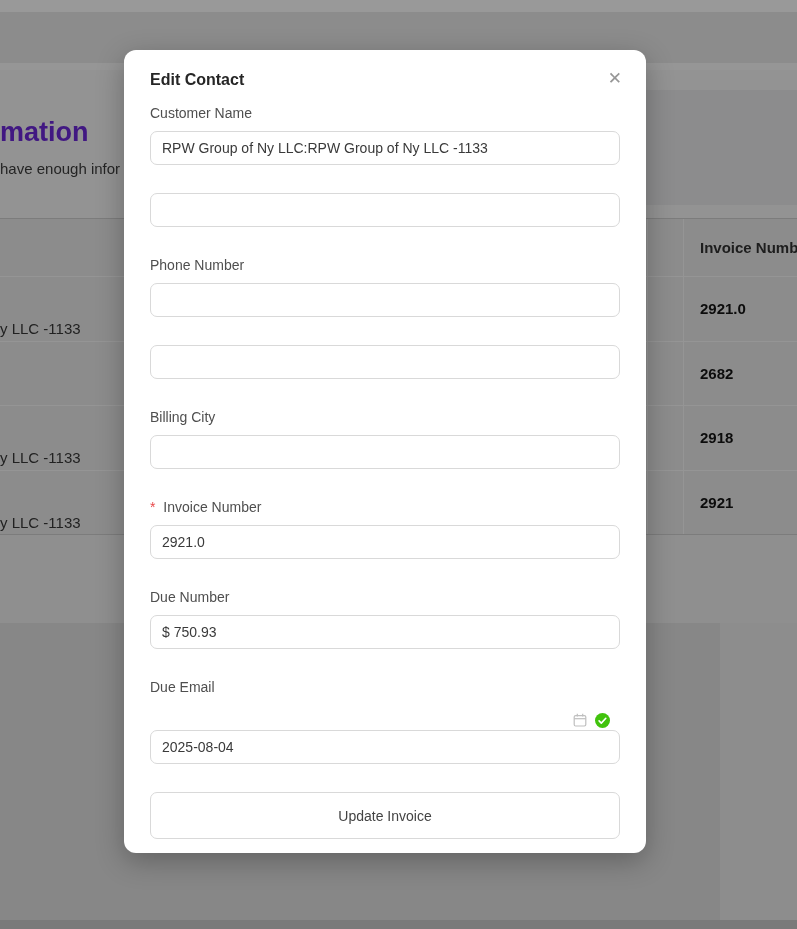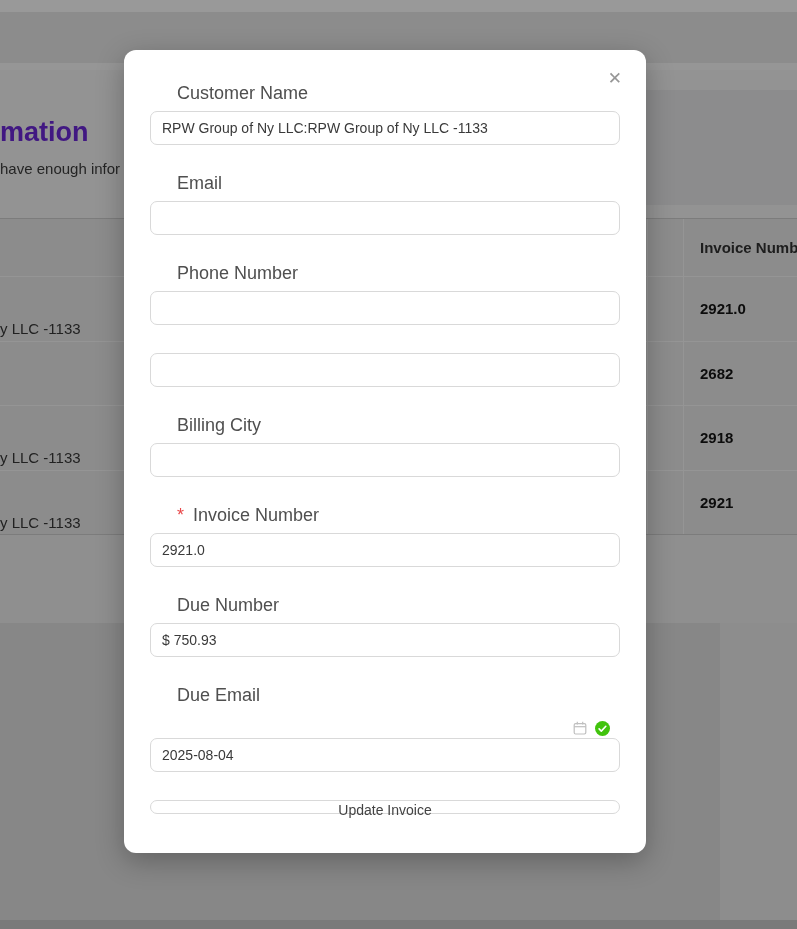--- a/index.html
+++ b/index.html
@@ -49,36 +49,36 @@
     padding:20px 26px;box-shadow:0 8px 28px rgba(0,0,0,0.28);
   }
   .modal-title{font-size:16px;font-weight:700;color:#262626;line-height:20px;}
   .modal-close{
     position:absolute;top:16px;right:20px;border:none;background:none;
     font-size:17px;color:#979797;line-height:1;padding:4px;cursor:pointer;
     font-family:inherit;
   }
   .fields{margin-top:13px;}
   .field{margin-bottom:28px;}
-  .field-label{font-size:18px;color:#4f4f4f;line-height:20px;margin-bottom:8px;margin-left:27px;}
+  .field-label{font-size:14px;color:#4f4f4f;line-height:20px;margin-bottom:8px;}
   .req{color:#e84749;margin-right:4px;}
   .input-wrap{position:relative;}
   .tinput{
     width:100%;height:16px;box-sizing:border-box;
     border:1px solid #d9d9d9;border-radius:7px;background:#fff;
     padding:16px 11px;font-size:14px;color:#3a3a3a;font-family:inherit;outline:none;
   }
   .tinput.has-suffix{padding-right:64px;margin-top:25px;}
   .suffix{
     position:absolute;right:10px;top:0;height:30px;
     display:flex;align-items:center;gap:8px;
   }
   .icon-btn{display:inline-flex;align-items:center;line-height:0;}
   .submit-btn{
-    width:100%;height:14px;box-sizing:border-box;
+    width:100%;height:47px;box-sizing:border-box;
     background:#fff;border:1px solid #d9d9d9;border-radius:7px;
     font-size:14px;color:#434343;font-family:inherit;cursor:pointer;
   }
 </style>
 </head>
 <body>
 
 <div class="stage">
 
   <div class="bg-abs tb1"></div>
@@ -141,39 +141,36 @@
   </div>
 
   <div class="bg-abs band-mid"></div>
   <div class="bg-abs band-low"></div>
   <div class="bg-abs right-strip"></div>
   <div class="bg-abs footer-strip"></div>
 
   <div class="mask"></div>
 
   <div class="modal">
+    <div class="modal-title">Edit Contact</div>
     <button class="modal-close">✕</button>
 
     <div class="fields">
   <div class="field">
     <div class="field-label">
       
       <span>Customer Name</span>
     </div>
     <div class="input-wrap">
       <input class="tinput" type="text" value="RPW Group of Ny LLC:RPW Group of Ny LLC -1133" style="">
       
     </div>
   </div>
 
   <div class="field">
-    <div class="field-label">
-      
-      <span>Email</span>
-    </div>
     <div class="input-wrap">
       <input class="tinput" type="text" value="" style="">
       
     </div>
   </div>
 
   <div class="field">
     <div class="field-label">
       
       <span>Phone Number</span>

